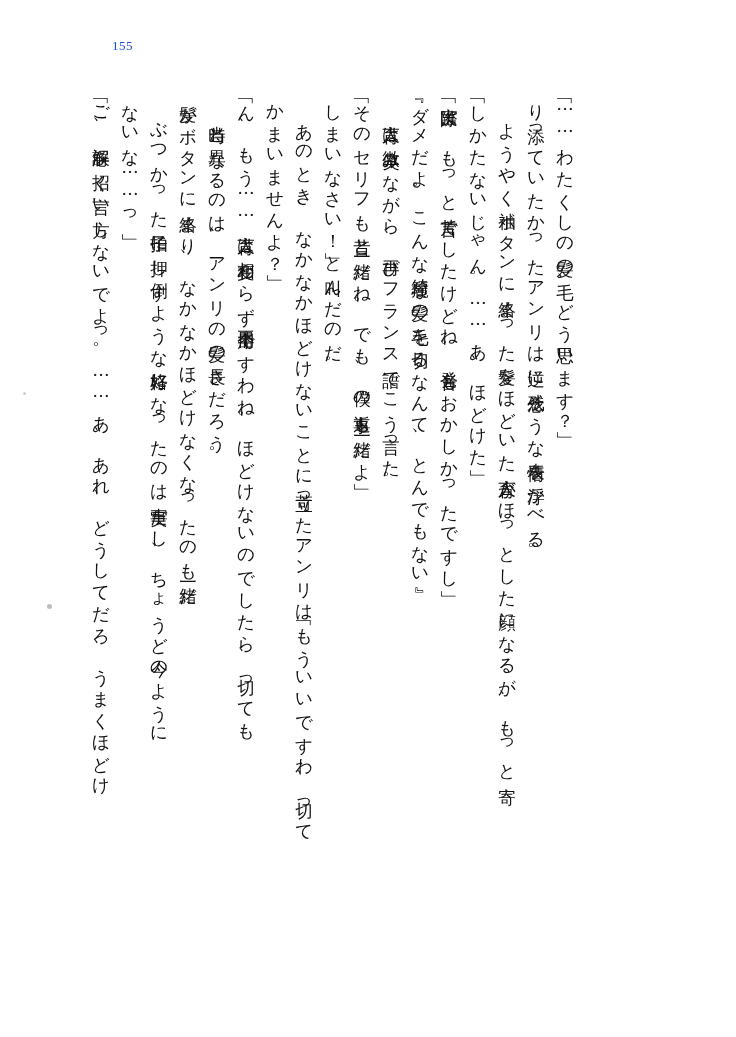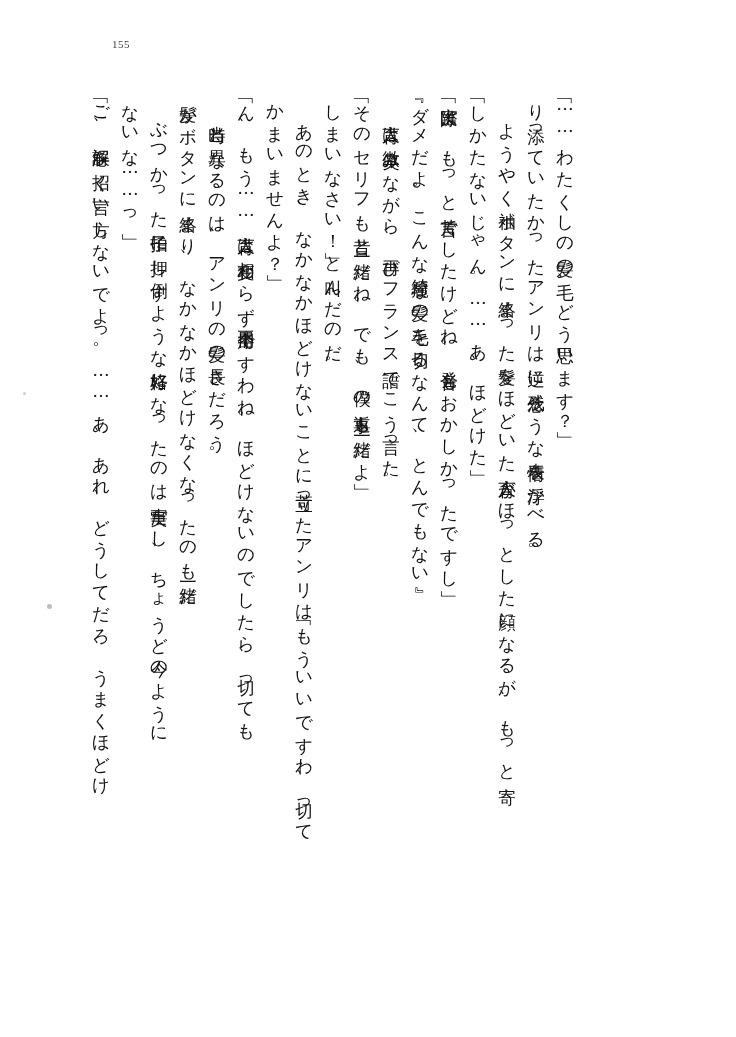--- a/index.html
+++ b/index.html
@@ -13,23 +13,23 @@
     height: 1037px;
     background: #ffffff;
     overflow: hidden;
     font-family: "DejaVu Serif", "Liberation Serif", serif;
     color: #1a1a1a;
   }
   .page-number {
     position: absolute;
     top: 38px;
     left: 112px;
-    font-size: 11px;
+    font-size: 13px;
     letter-spacing: 0.5px;
-    color: #404040;
+    color: #1d4ed8;
     font-family: "Liberation Serif", serif;
   }
   
   .body-text {
     position: absolute;
     top: 92px;
     right: 96px;
     height: 680px;
     width: 560px;
     display: flex;

